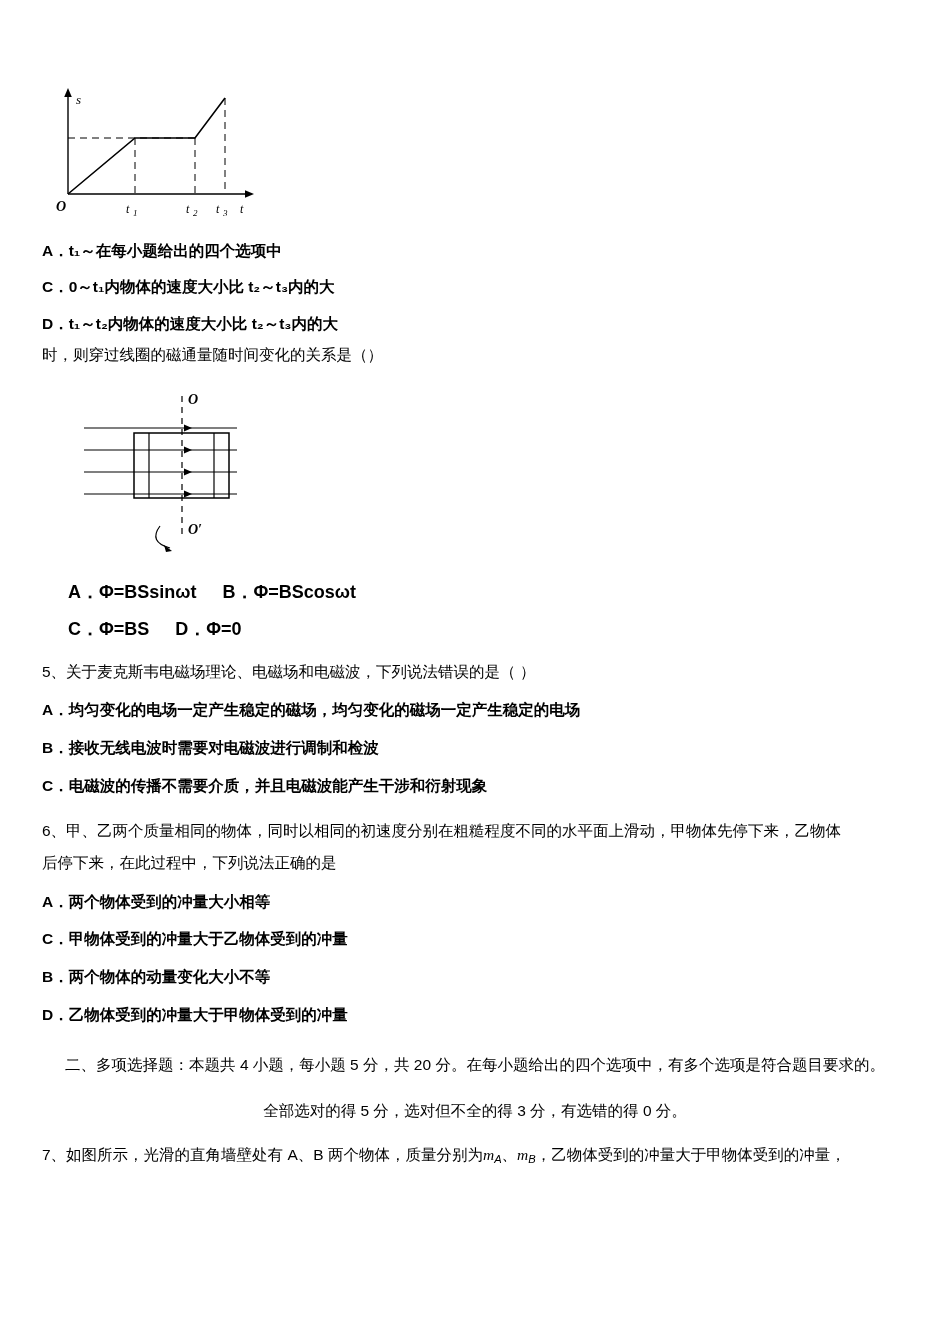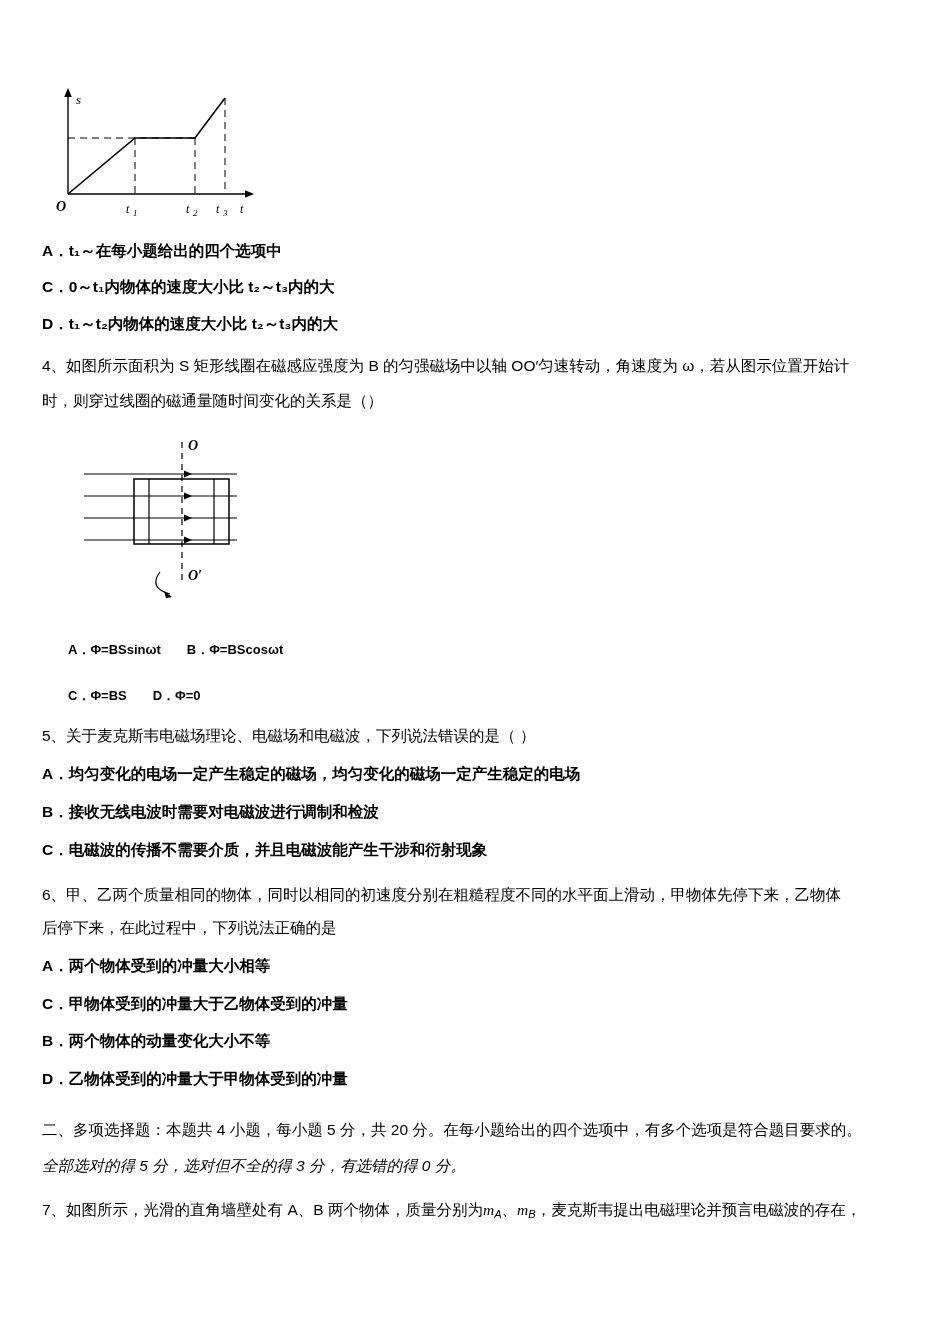--- a/index.html
+++ b/index.html
@@ -66,25 +66,26 @@
     min-width: 26px;
   }
   .opt-bold {
     font-weight: bold;
   }
   .sec-head {
     font-size: 15.5px;
     line-height: 1.85;
     margin-top: 18px;
     font-family: "Liberation Sans", sans-serif;
+    text-align: center;
   }
   .ans-row {
-    font-size: 13px;
-    font-weight: bold;
-    margin-top: 28px;
+    font-size: 18px;
+    font-weight: bold;
+    margin-top: 13px;
     font-family: "Liberation Sans", sans-serif;
   }
   .ans-row .gap {
     display: inline-block;
     width: 26px;
   }
   .mvar {
     font-family: "Liberation Serif", serif;
     font-style: italic;
   }
@@ -145,21 +146,20 @@
     <div class="opt">
       <span class="lab">A．</span><span>t₁～在每小题给出的四个选项中</span>
     </div>
     <div class="opt">
       <span class="lab">C．</span><span>0～t₁内物体的速度大小比 t₂～t₃内的大</span>
     </div>
     <div class="opt">
       <span class="lab">D．</span><span>t₁～t₂内物体的速度大小比 t₂～t₃内的大</span>
     </div>
 
-    <div class="qtext">4、如图所示面积为 S 矩形线圈在磁感应强度为 B 的匀强磁场中以轴 OO′匀速转动，角速度为 ω，若从图示位置开始计</div>
     <div class="qtext indent-cont" style="margin-top:5px;">时，则穿过线圈的磁通量随时间变化的关系是（）</div>
 
     <div class="fig-block fig2">
       <svg width="260" height="175" viewBox="0 0 260 175">
 
         <line x1="110" y1="8" x2="110" y2="148" stroke="#000" stroke-width="1.2" stroke-dasharray="6,5"></line>
 
         <text x="116" y="16" font-family="Liberation Serif, serif" font-style="italic" font-size="14" font-weight="bold">O</text>
         <text x="116" y="146" font-family="Liberation Serif, serif" font-style="italic" font-size="14" font-weight="bold">O′</text>
 
@@ -209,20 +209,20 @@
       <span class="lab">C．</span><span>甲物体受到的冲量大于乙物体受到的冲量</span>
     </div>
     <div class="opt-plain opt-bold">
       <span class="lab">B．</span><span>两个物体的动量变化大小不等</span>
     </div>
     <div class="opt-plain opt-bold">
       <span class="lab">D．</span><span>乙物体受到的冲量大于甲物体受到的冲量</span>
     </div>
 
     <div class="sec-head" style="margin-top:22px;">二、多项选择题：本题共 4 小题，每小题 5 分，共 20 分。在每小题给出的四个选项中，有多个选项是符合题目要求的。</div>
-    <div class="sec-head" style="margin-top:8px;font-style:italic;">全部选对的得 5 分，选对但不全的得 3 分，有选错的得 0 分。</div>
+    <div class="sec-head" style="margin-top:17px;">全部选对的得 5 分，选对但不全的得 3 分，有选错的得 0 分。</div>
 
     <div class="qtext" style="margin-top:14px;">
-      <span>7、如图所示，光滑的直角墙壁处有 A、B 两个物体，质量分别为</span><span class="mvar">m</span><span class="msub">A</span><span>、</span><span class="mvar">m</span><span class="msub">B</span><span>，麦克斯韦提出电磁理论并预言电磁波的存在，</span>
+      <span>7、如图所示，光滑的直角墙壁处有 A、B 两个物体，质量分别为</span><span class="mvar">m</span><span class="msub">A</span><span>、</span><span class="mvar">m</span><span class="msub">B</span><span>，乙物体受到的冲量大于甲物体受到的冲量，</span>
     </div>
 
   </div>
 </div>
 
 </body></html>

